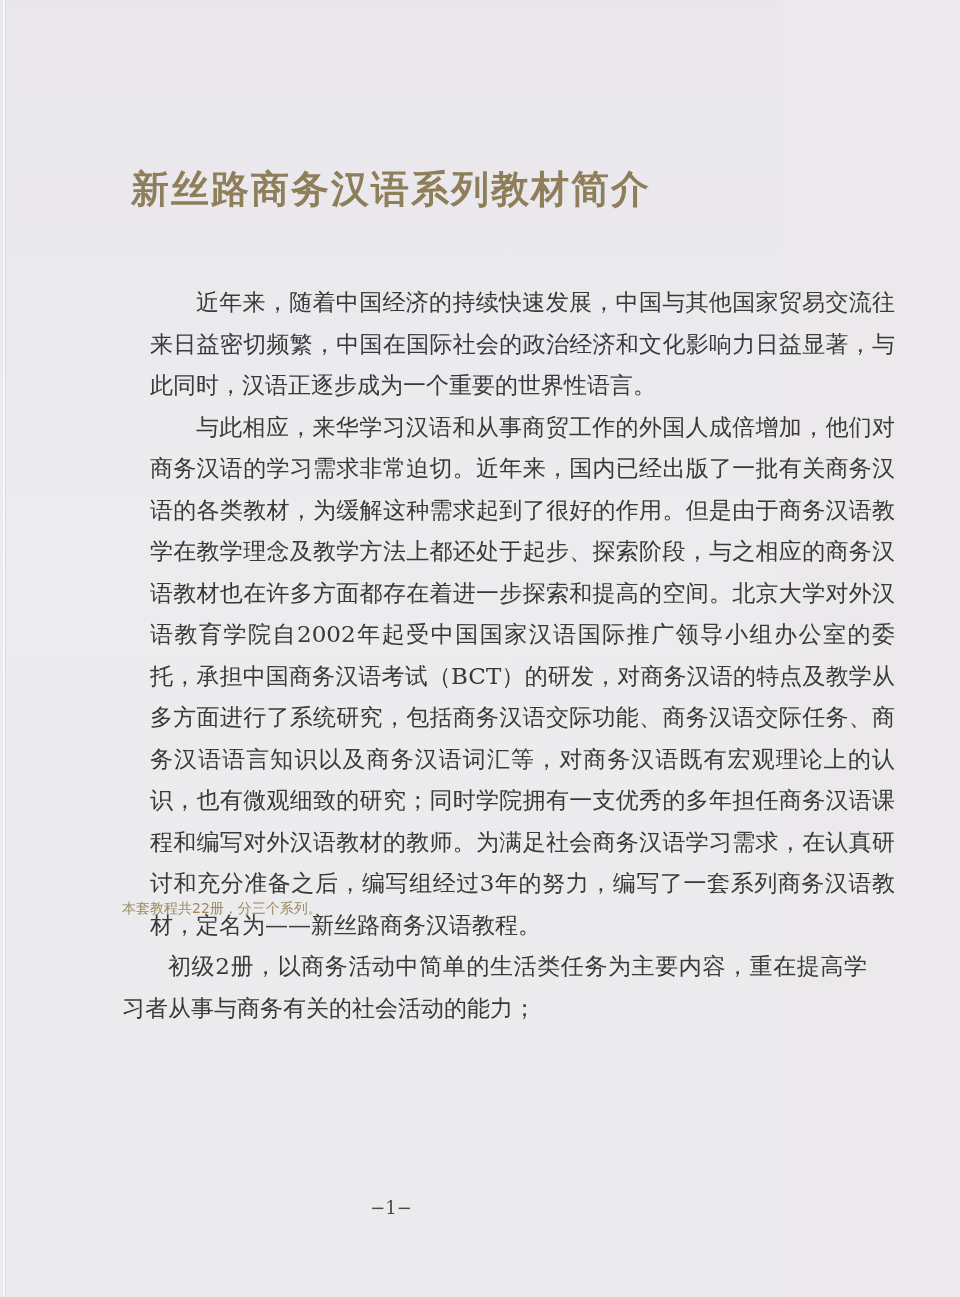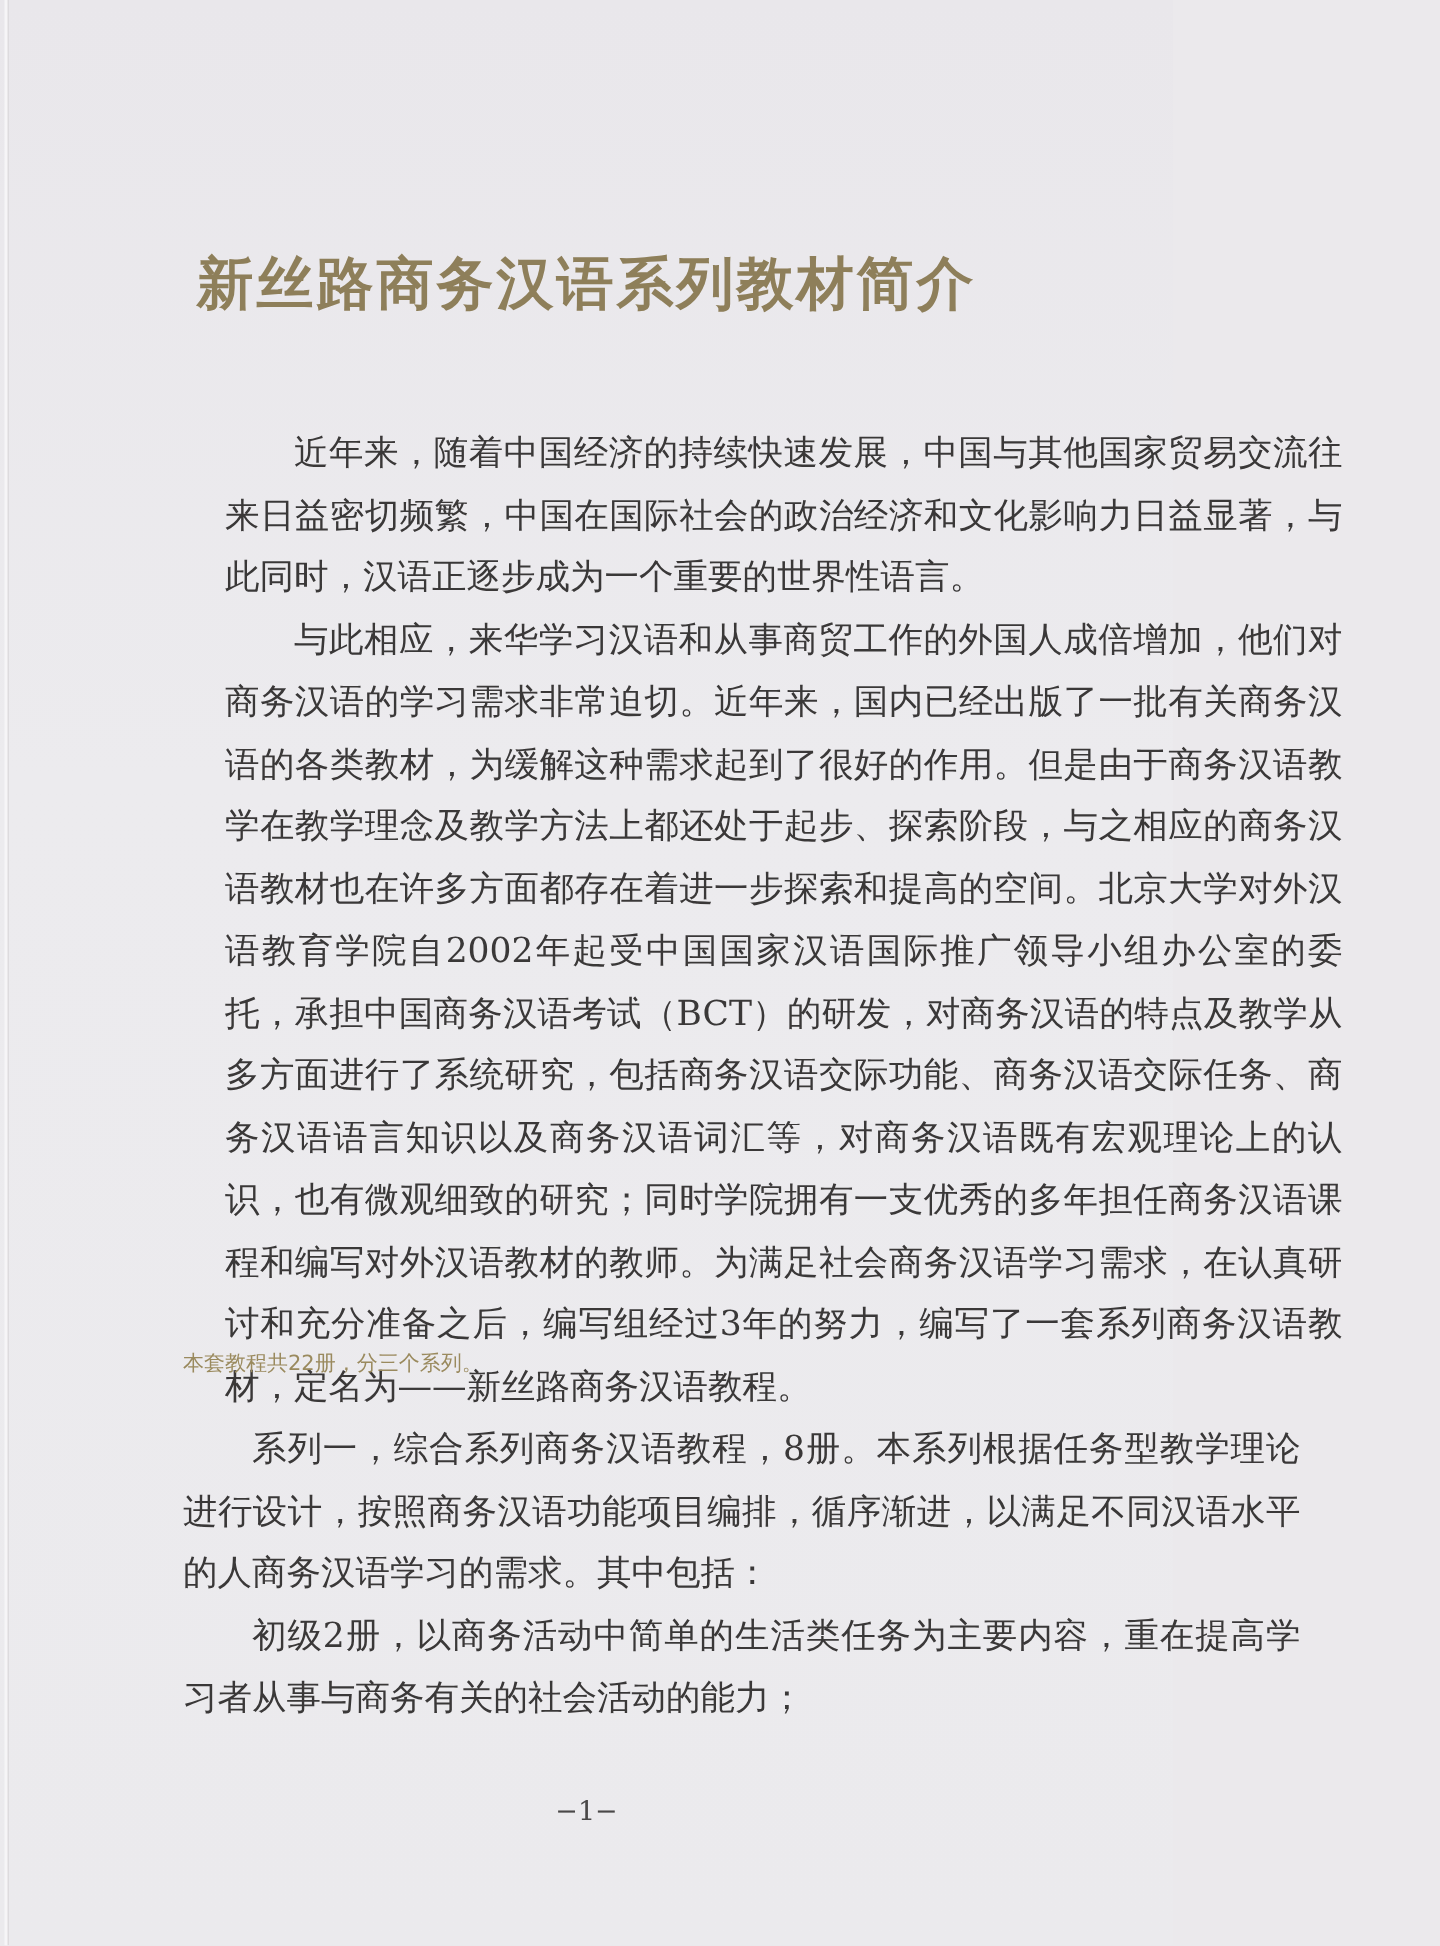--- a/index.html
+++ b/index.html
@@ -77,18 +77,17 @@
   <div class="title">新丝路商务汉语系列教材简介</div>
 
   <div class="body-text" style="top: 282px; margin-left: 28px;">
     <p class="para">近年来，随着中国经济的持续快速发展，中国与其他国家贸易交流往来日益密切频繁，中国在国际社会的政治经济和文化影响力日益显著，与此同时，汉语正逐步成为一个重要的世界性语言。</p>
     <p class="para">与此相应，来华学习汉语和从事商贸工作的外国人成倍增加，他们对商务汉语的学习需求非常迫切。近年来，国内已经出版了一批有关商务汉语的各类教材，为缓解这种需求起到了很好的作用。但是由于商务汉语教学在教学理念及教学方法上都还处于起步、探索阶段，与之相应的商务汉语教材也在许多方面都存在着进一步探索和提高的空间。北京大学对外汉语教育学院自2002年起受中国国家汉语国际推广领导小组办公室的委托，承担中国商务汉语考试（BCT）的研发，对商务汉语的特点及教学从多方面进行了系统研究，包括商务汉语交际功能、商务汉语交际任务、商务汉语语言知识以及商务汉语词汇等，对商务汉语既有宏观理论上的认识，也有微观细致的研究；同时学院拥有一支优秀的多年担任商务汉语课程和编写对外汉语教材的教师。为满足社会商务汉语学习需求，在认真研讨和充分准备之后，编写组经过3年的努力，编写了一套系列商务汉语教材，定名为——新丝路商务汉语教程。</p>
   </div>
 
   <div class="section-head">本套教程共22册，分三个系列。</div>
 
   <div class="body-text" style="top: 946px;">
-    <p class="para">系列一，综合系列商务汉语教程，8册。本系列根据任务型教学理论进行设计，按照商务汉语功能项目编排，循序渐进，以满足不同汉语水平的人商务汉语学习的需求。其中包括：</p>
     <p class="para">初级2册，以商务活动中简单的生活类任务为主要内容，重在提高学习者从事与商务有关的社会活动的能力；</p>
   </div>
 
   <div class="page-number">−1−</div>
 </div>
 
 </body></html>

